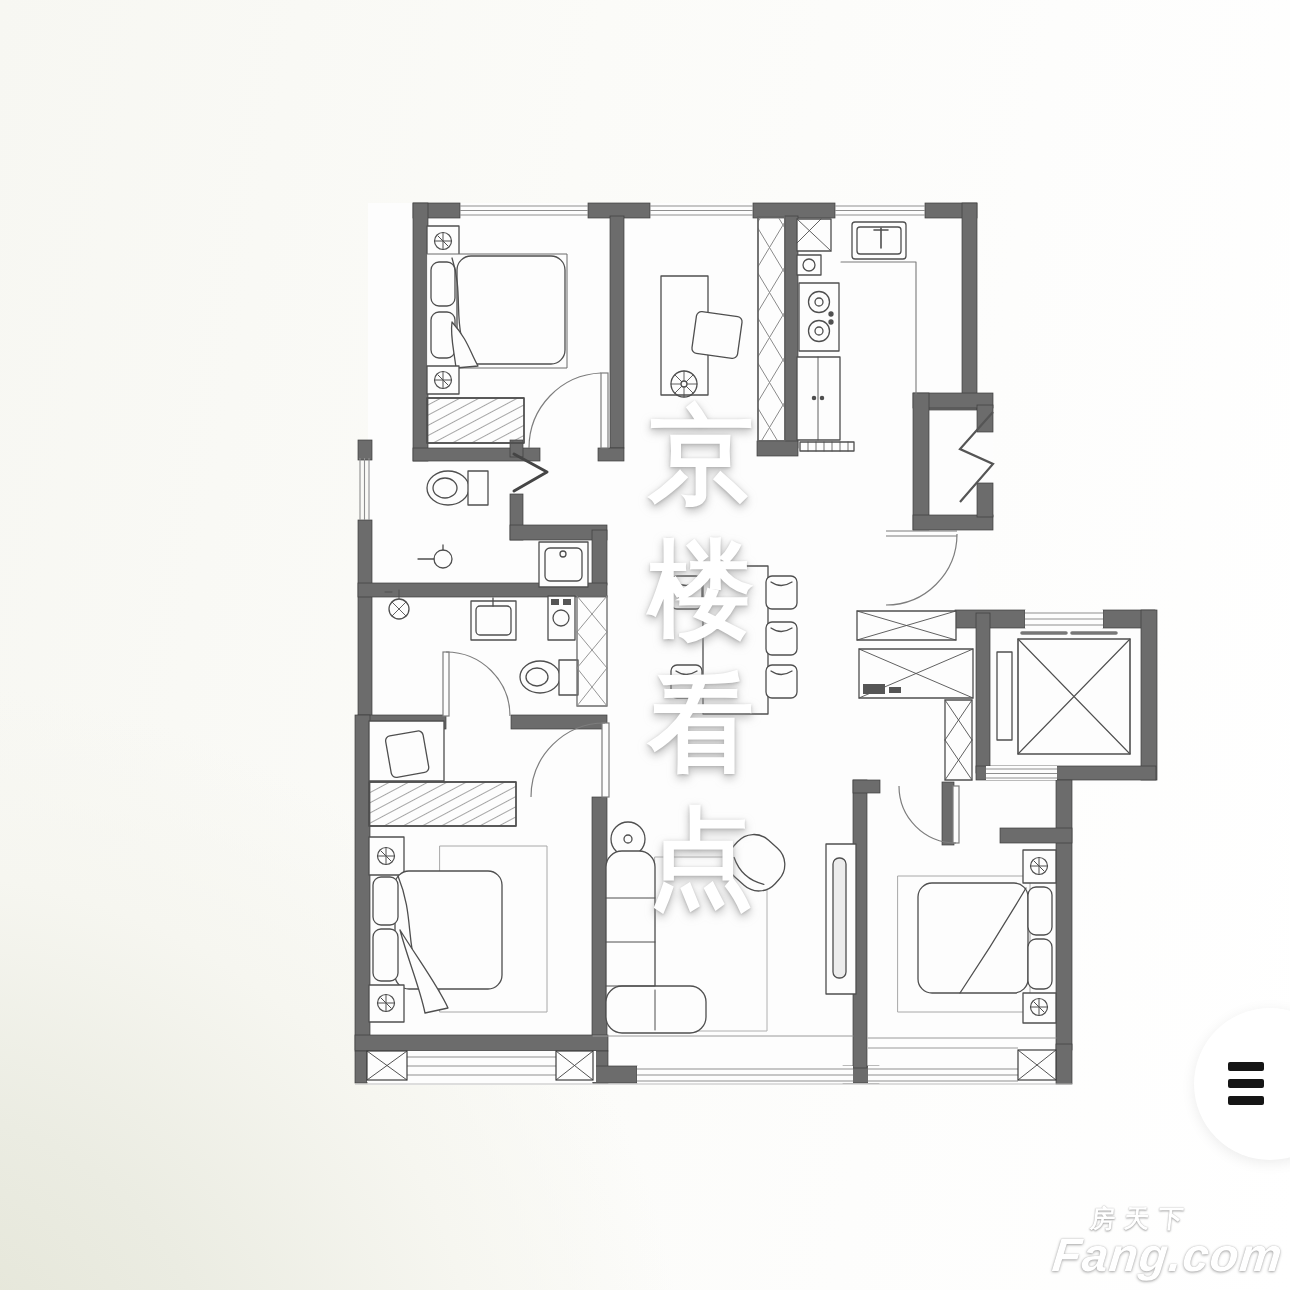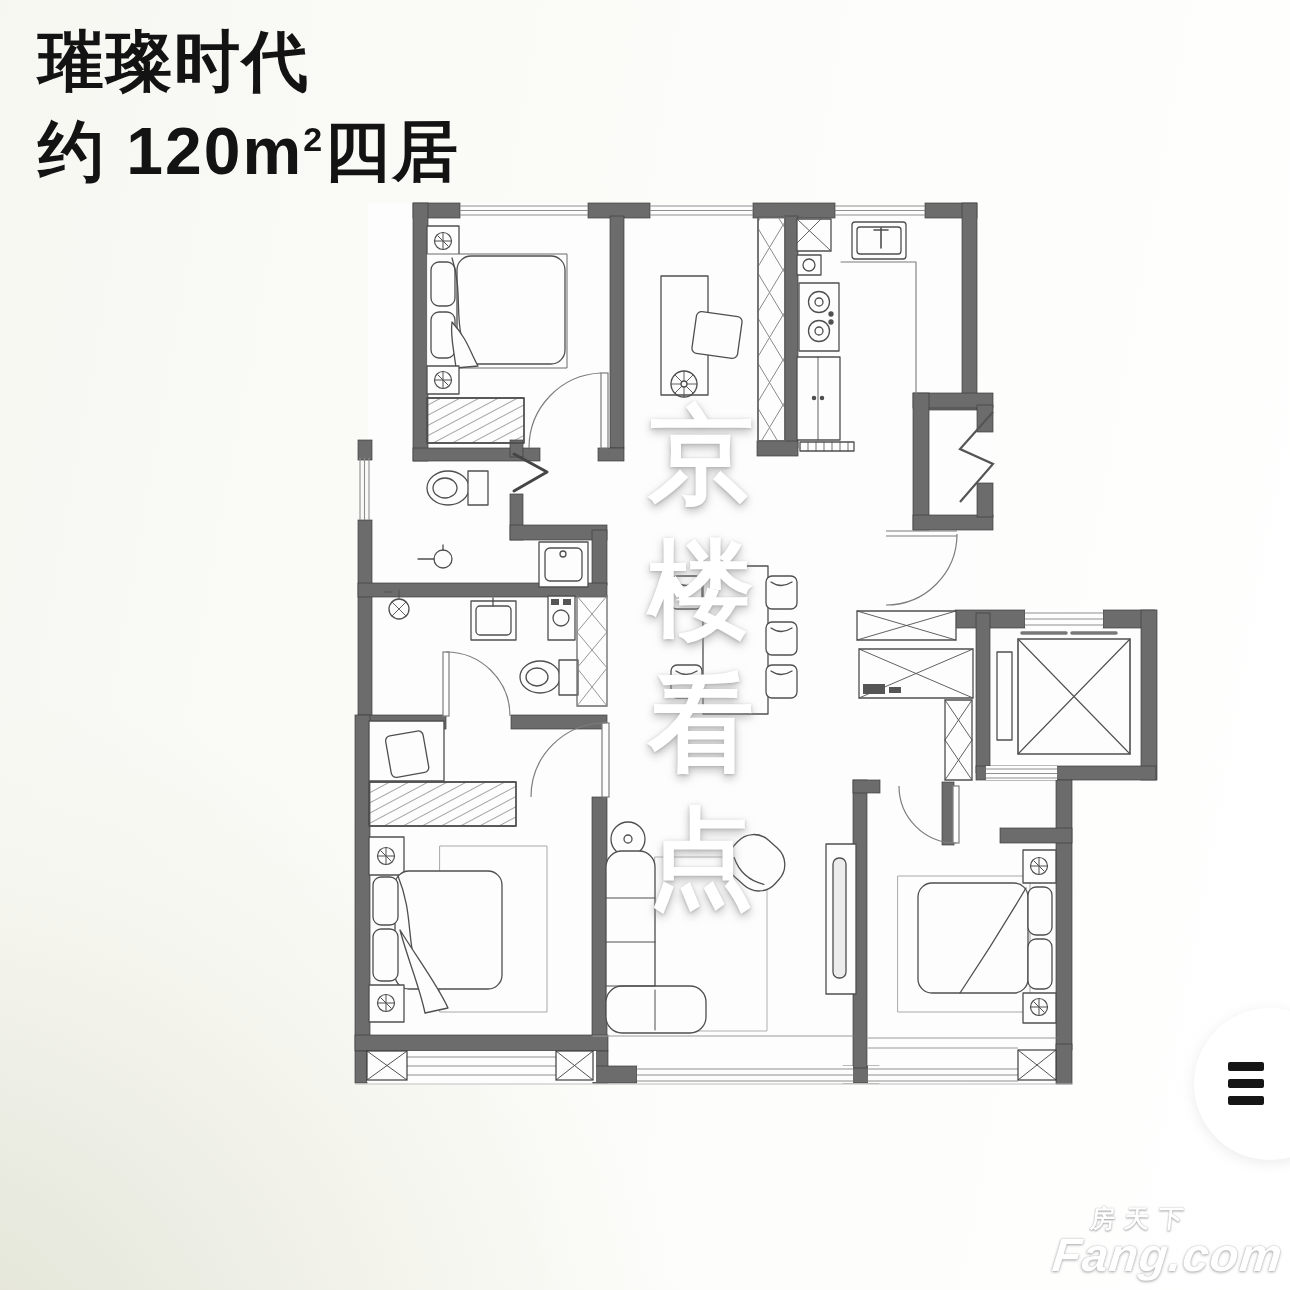--- a/index.html
+++ b/index.html
@@ -26,24 +26,20 @@
   .fab{position:absolute;left:1194px;top:1008px;width:152px;height:152px;border-radius:50%;
       background:#ffffff;box-shadow:0 3px 14px rgba(0,0,0,.08);z-index:7;border:0;cursor:pointer;}
   .fab .bar{position:absolute;left:34px;width:36px;height:9px;background:#151515;border-radius:2px;}
   .fab .b1{top:54px}.fab .b2{top:71px}.fab .b3{top:88px}
 </style>
 </head>
 <body>
 
 <div class="stage">
 
-  <div class="hdr">
-    <div class="l1">璀璨时代</div>
-    <div class="l2"><span>约 120m</span><sup>2</sup><span>四居</span></div>
-  </div>
 
   <svg class="plan" width="1290" height="1290" viewBox="0 0 1290 1290">
     <defs>
       <pattern id="hatch1" width="9" height="9" patternUnits="userSpaceOnUse" patternTransform="rotate(62)">
         <line x1="0" y1="0" x2="0" y2="9" stroke="#5c5c5c" stroke-width="1.1"></line>
       </pattern>
       <pattern id="xpat" width="27" height="45" patternUnits="userSpaceOnUse">
         <path d="M0,0 L27,45 M27,0 L0,45" stroke="#8a8a8a" stroke-width="1" fill="none"></path>
       </pattern>
       <g id="flower">

